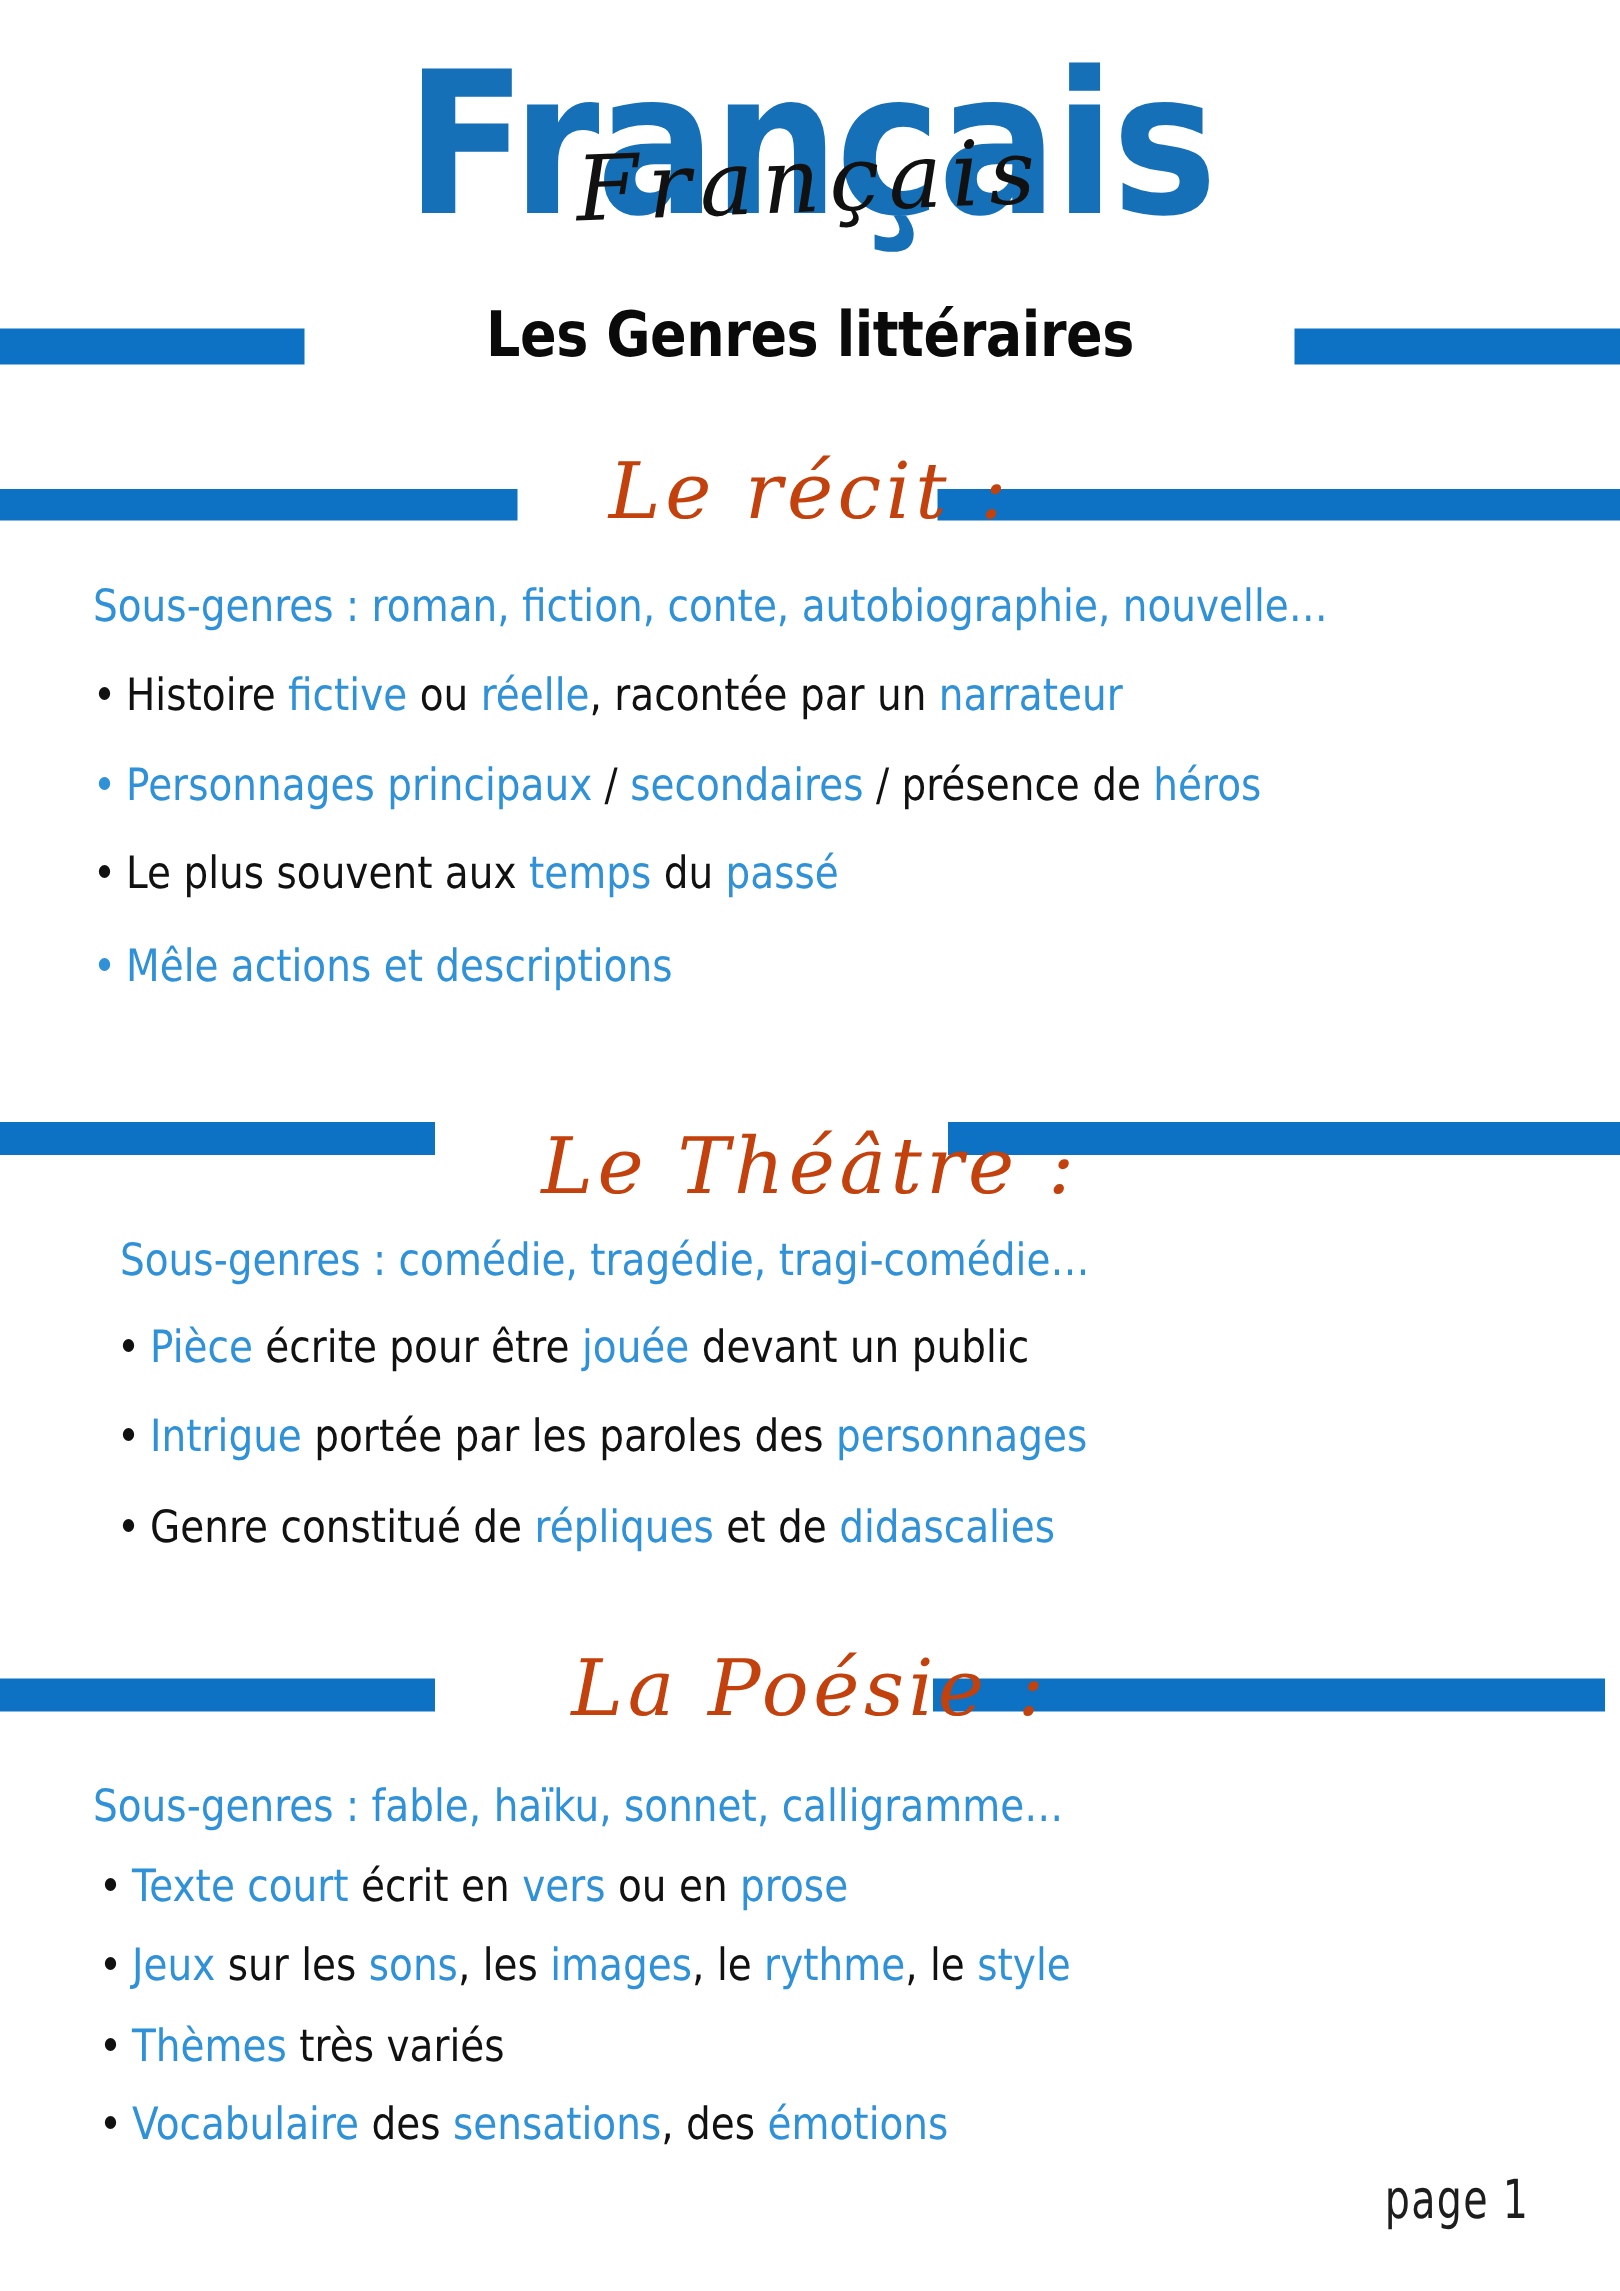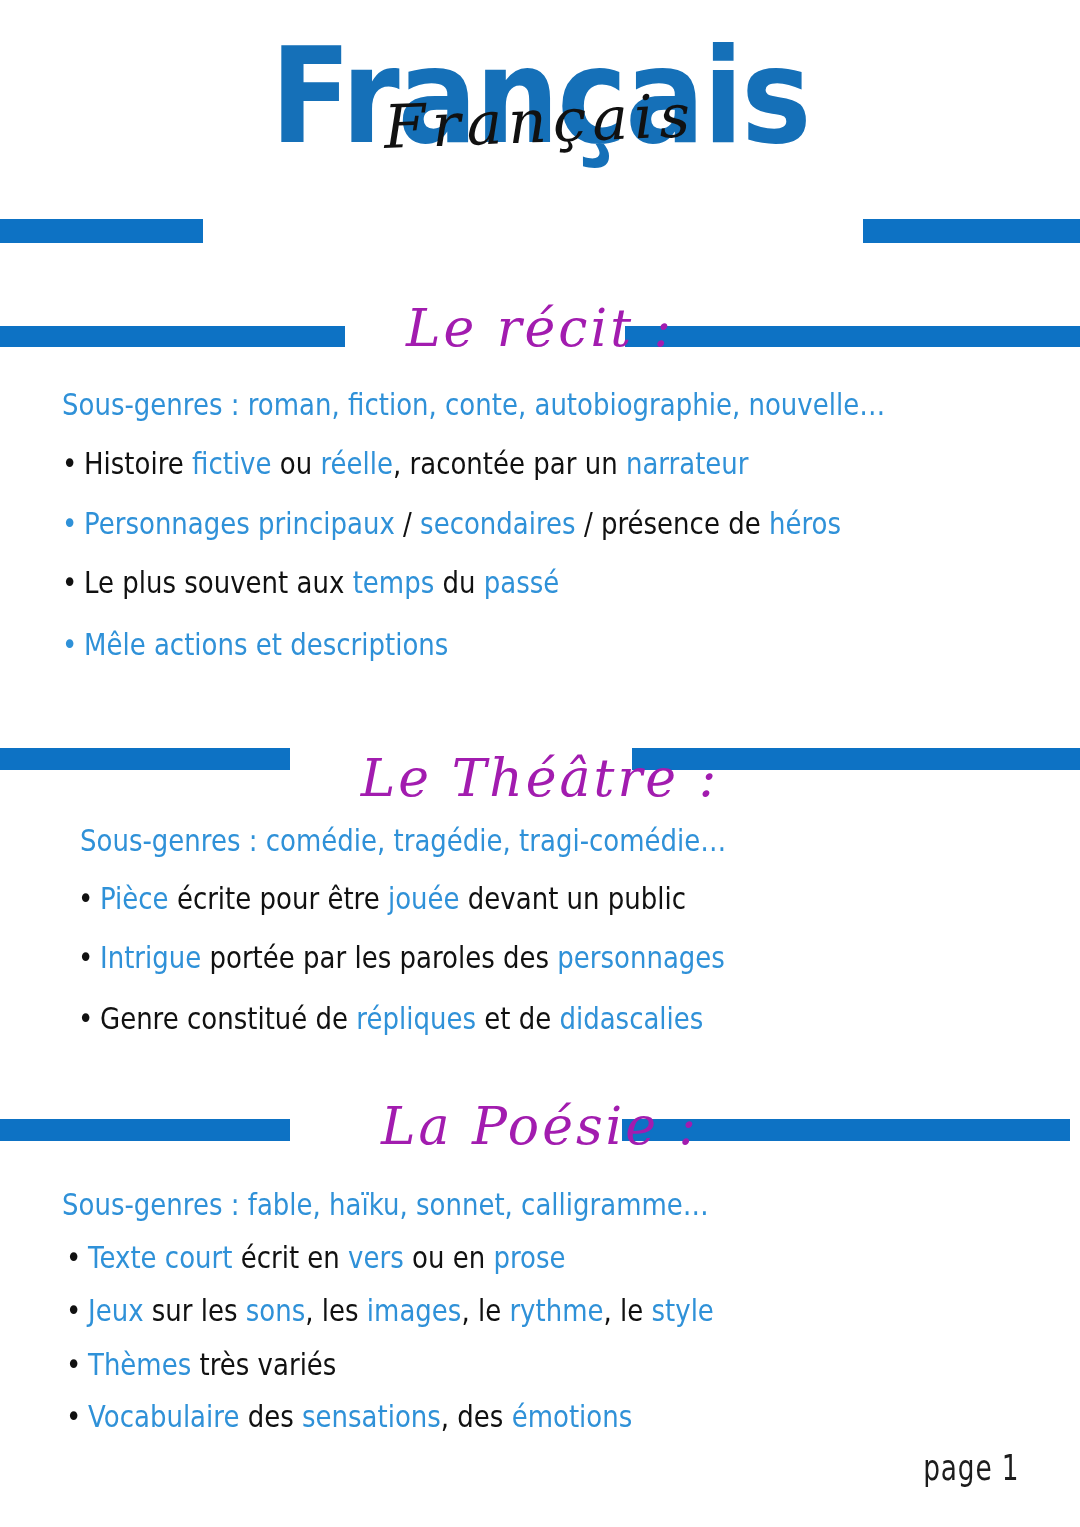--- a/index.html
+++ b/index.html
@@ -91,21 +91,21 @@
   .head-script {
     position: absolute;
     left: 0;
     width: 1080px;
     text-align: center;
     font-family: "DejaVu Serif", serif;
     font-style: italic;
     font-weight: 400;
     font-size: 52px;
     letter-spacing: 3px;
-    color: #a21caf;
+    color: #c2410c;
   }
 
   
   .subgenres {
     position: absolute;
     font-family: "DejaVu Sans", sans-serif;
     font-size: 26px;
     color: #2f91d8;
     white-space: nowrap;
     transform: scaleY(1.14);
@@ -146,20 +146,23 @@
 
 <div class="page">
 
   <div class="title-wrap">
     <div class="title-brush">Français</div>
     <div class="title-script">Français</div>
   </div>
 
   <div class="bar bar-sub-left"></div>
   <div class="bar bar-sub-right"></div>
+  <div class="subtitle-row">
+    <div class="subtitle-text">Les Genres littéraires</div>
+  </div>
 
   <div id="sections-host">
       <div class="bar" style="left: 0px; top: 326px; width: 345px; height: 21px;"></div>
       <div class="bar" style="left: 625px; top: 326px; width: 455px; height: 21px;"></div>
       <div class="head-script" style="top: 298px;">Le récit :</div>
       <div class="subgenres" style="left: 62px; top: 388px;">Sous-genres : roman, fiction, conte, autobiographie, nouvelle…</div>
       <div class="bullet-line" style="left: 62px; top: 447px;"><span class="dot">•</span><span class="bk">Histoire </span><span class="hl">fictive</span><span class="bk"> ou </span><span class="hl">réelle</span><span class="bk">, racontée par un </span><span class="hl">narrateur</span></div>
       <div class="bullet-line blue-dot" style="left: 62px; top: 507px;"><span class="dot">•</span><span class="hl">Personnages principaux</span><span class="bk"> / </span><span class="hl">secondaires</span><span class="bk"> / présence de </span><span class="hl">héros</span></div>
       <div class="bullet-line" style="left: 62px; top: 566px;"><span class="dot">•</span><span class="bk">Le plus souvent aux </span><span class="hl">temps</span><span class="bk"> du </span><span class="hl">passé</span></div>
       <div class="bullet-line blue-dot" style="left: 62px; top: 628px;"><span class="dot">•</span><span class="hl">Mêle actions et descriptions</span></div>

